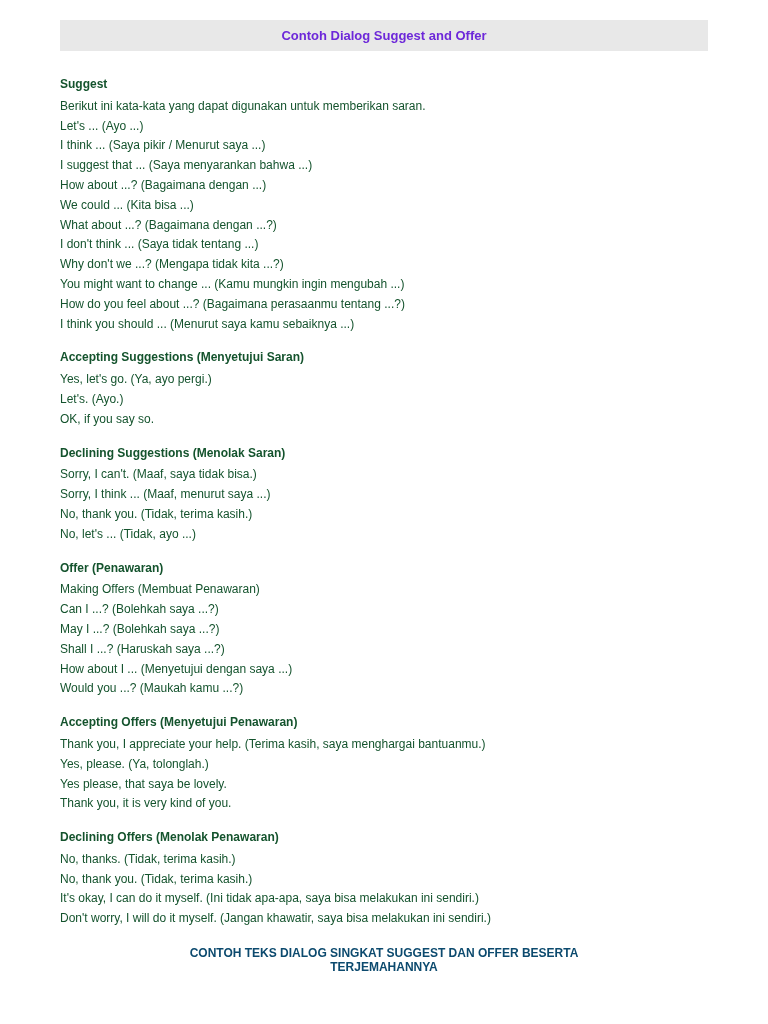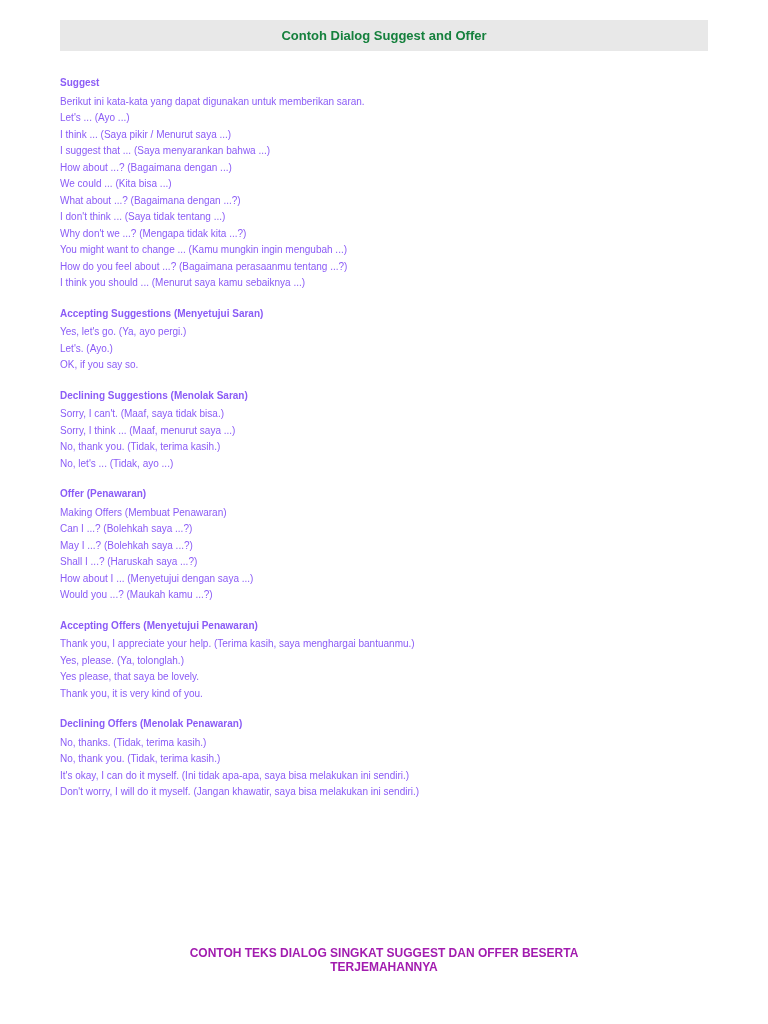--- a/index.html
+++ b/index.html
@@ -25,26 +25,26 @@
       position: relative;
     }
 
     .page-title-bar {
       background-color: #e8e8e8;
       text-align: center;
       padding: 8px 10px;
       margin-bottom: 24px;
       font-size: 13px;
       font-weight: bold;
-      color: #15803d;
+      color: #6d28d9;
     }
 
     .content-area {
-      font-size: 10px;
-      color: #8b5cf6;
+      font-size: 12px;
+      color: #14532d;
       line-height: 1.65;
     }
 
     .section {
       margin-bottom: 14px;
     }
 
     .section-title {
       font-weight: bold;
       margin-bottom: 2px;
@@ -55,21 +55,21 @@
     }
 
     .bottom-footer {
       position: absolute;
       bottom: 50px;
       left: 0;
       right: 0;
       text-align: center;
       font-size: 12px;
       font-weight: bold;
-      color: #a21caf;
+      color: #0c4a6e;
       padding: 0 60px;
     }
   </style>
 </head>
 <body>
 
 <div class="page-container">
   <div class="page-title-bar">Contoh Dialog Suggest and Offer</div>
 
   <div class="content-area">

